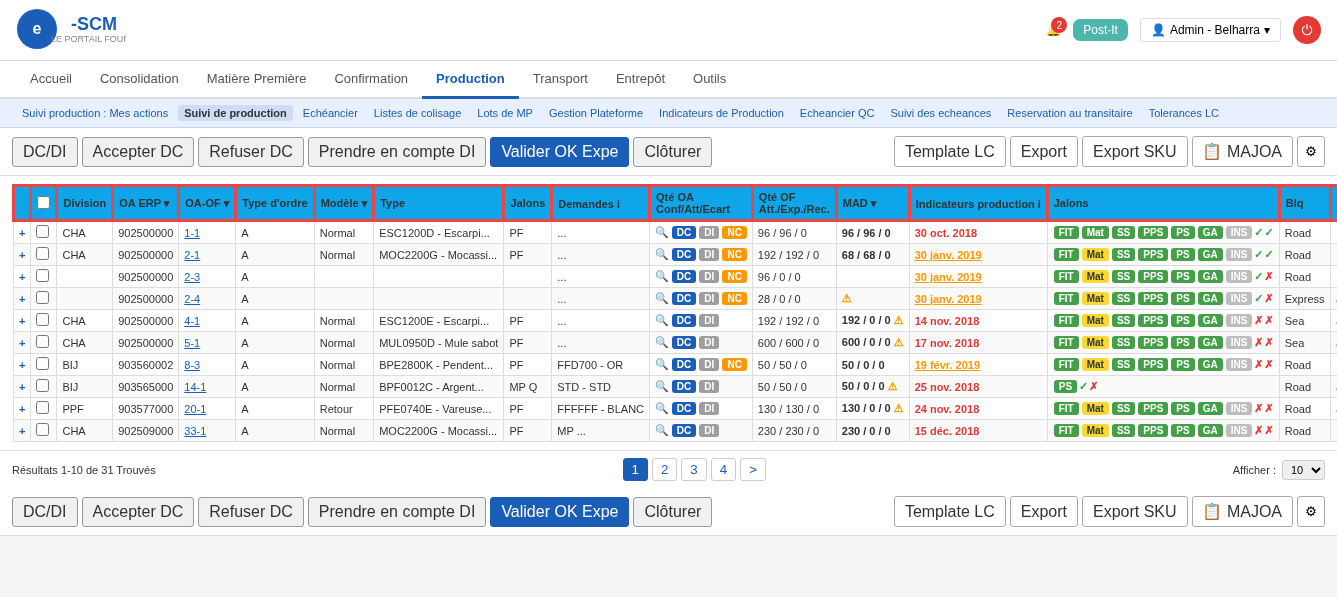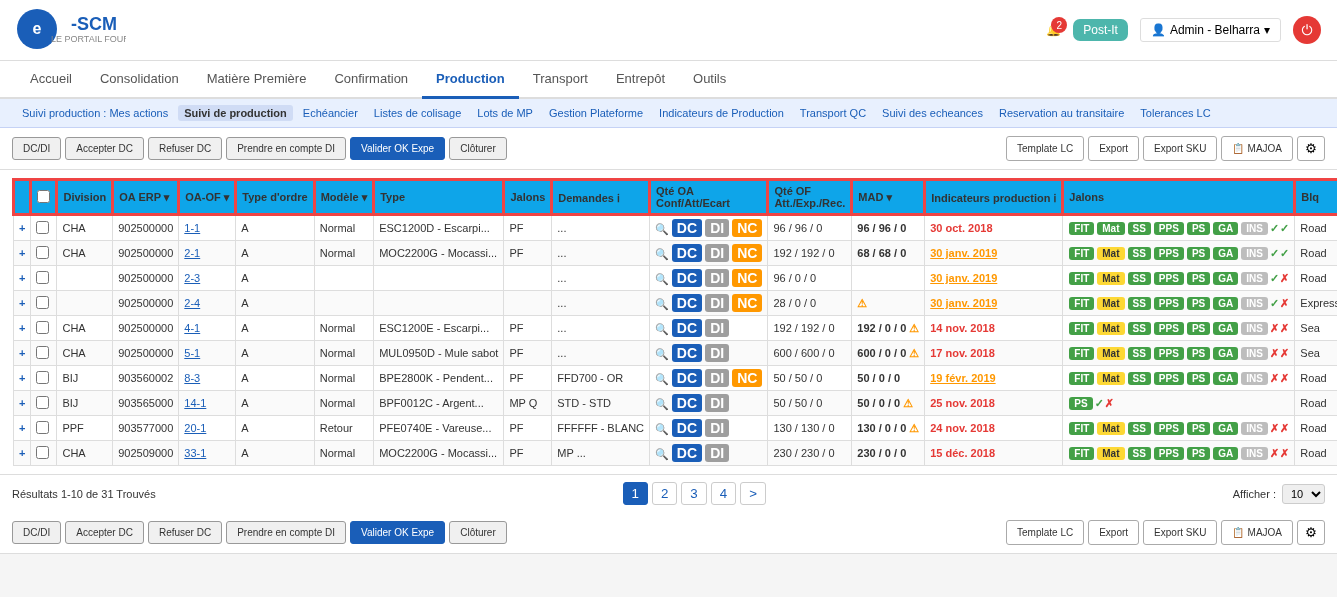--- a/index.html
+++ b/index.html
@@ -21,39 +21,39 @@
     
     
     .subnav { background: #e8f0fe; padding: 6px 16px; display: flex; flex-wrap: wrap; gap: 4px; border-bottom: 1px solid #c5d2f5; font-size: 11px; }
     .subnav-item { color: #1a5eb8; cursor: pointer; padding: 2px 6px; border-radius: 3px; }
     .subnav-item.active { font-weight: bold; color: #333; background: #d0dcf5; }
     
     
     .toolbar { padding: 8px 12px; display: flex; align-items: center; justify-content: space-between; background: #fff; border-bottom: 1px solid #ddd; }
     .toolbar-left { display: flex; gap: 4px; }
     .toolbar-right { display: flex; gap: 4px; }
-    .btn { padding: 5px 10px; border: 1px solid #999; border-radius: 3px; cursor: pointer; font-size: 10px; background: #f0f0f0; color: #333; }
+    .btn { padding: 5px 10px; border: 1px solid #999; border-radius: 3px; cursor: pointer; font-size: 16px; background: #f0f0f0; color: #333; }
     .btn-blue { background: #1a5eb8; color: #fff; border-color: #1a5eb8; }
     .btn-template { background: #fff; border: 1px solid #aaa; }
     .btn-export { background: #fff; border: 1px solid #aaa; }
     .btn-majoa { background: #fff; border: 1px solid #aaa; }
     .gear-btn { background: #fff; border: 1px solid #aaa; padding: 4px 7px; border-radius: 3px; cursor: pointer; }
     
     
     .table-container { padding: 8px 12px; overflow-x: auto; background: #fff; }
     table { width: 100%; border-collapse: collapse; font-size: 11px; }
     thead tr th { background: #0ea5e9; border: 3px solid #ef4444; padding: 4px 5px; text-align: left; white-space: nowrap; font-weight: bold; font-size: 11px; }
     tbody tr td { border: 1px solid #ddd; padding: 3px 5px; white-space: nowrap; vertical-align: middle; }
     tbody tr:nth-child(even) { background: #fafafa; }
     
     .plus-icon { color: #1a5eb8; cursor: pointer; font-weight: bold; }
     .link-blue { color: #1a5eb8; text-decoration: underline; cursor: pointer; }
     
     
-    .badge { display: inline-block; padding: 1px 5px; border-radius: 3px; font-size: 14px; font-weight: bold; }
+    .badge { display: inline-block; padding: 1px 5px; border-radius: 3px; font-size: 10px; font-weight: bold; }
     .badge-blue { background: #1a5eb8; color: #fff; }
     .badge-gray { background: #9e9e9e; color: #fff; }
     .badge-nc { background: #ff9800; color: #fff; }
     
     
     .ind-pill { display: inline-block; padding: 1px 5px; border-radius: 3px; font-size: 10px; font-weight: bold; margin: 0 1px; }
     .ind-green { background: #43a047; color: #fff; }
     .ind-yellow { background: #fdd835; color: #333; }
     .ind-gray { background: #bdbdbd; color: #fff; }
     
@@ -115,21 +115,21 @@
 </div>
 
 <div class="subnav">
   <a class="subnav-item">Suivi production : Mes actions</a>
   <a class="subnav-item active">Suivi de production</a>
   <a class="subnav-item">Echéancier</a>
   <a class="subnav-item">Listes de colisage</a>
   <a class="subnav-item">Lots de MP</a>
   <a class="subnav-item">Gestion Plateforme</a>
   <a class="subnav-item">Indicateurs de Production</a>
-  <a class="subnav-item">Transport QC</a>
+  <a class="subnav-item">Echeancier QC</a>
   <a class="subnav-item">Suivi des echeances</a>
   <a class="subnav-item">Reservation au transitaire</a>
   <a class="subnav-item">Tolerances LC</a>
 </div>
 
 <div class="toolbar">
   <div class="toolbar-left">
     <button class="btn">DC/DI</button>
     <button class="btn">Accepter DC</button>
     <button class="btn">Refuser DC</button>

